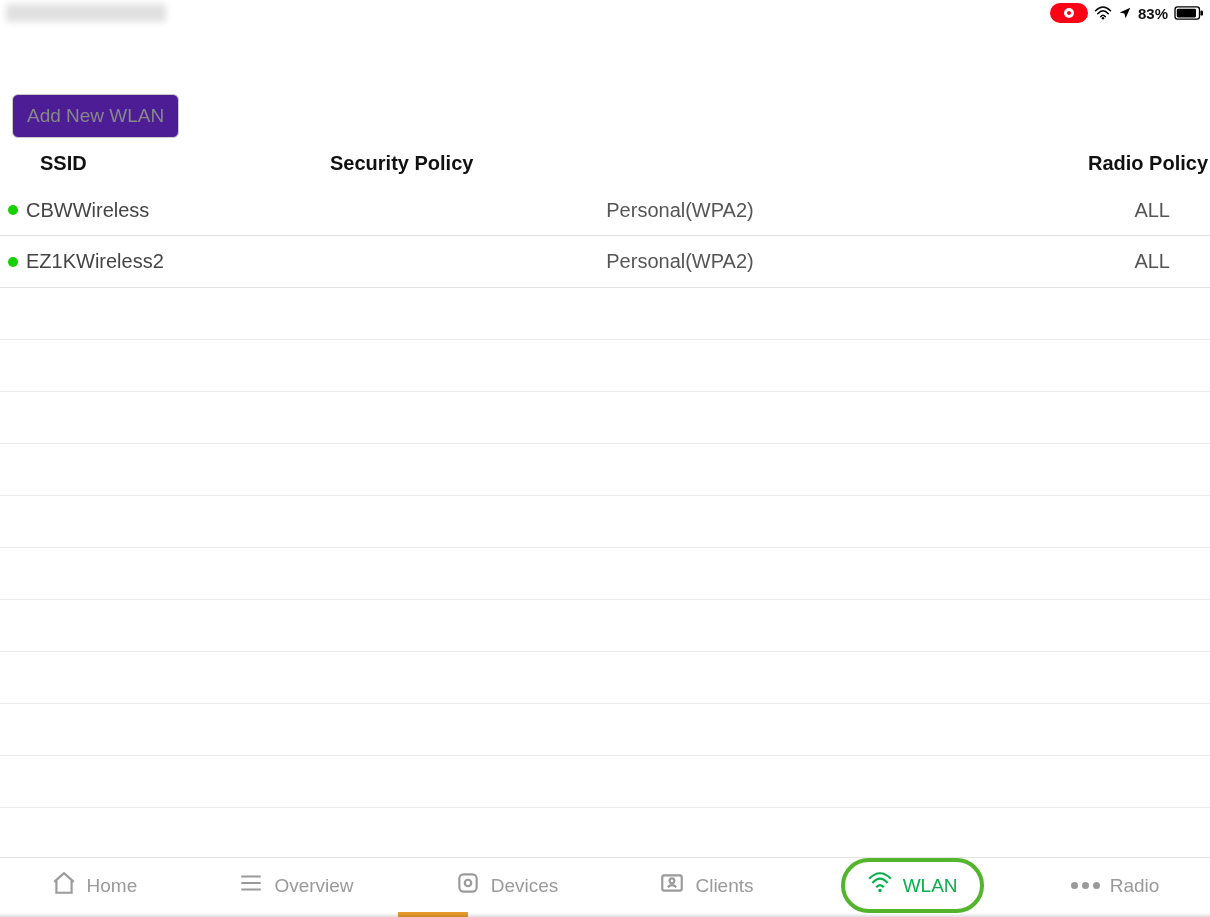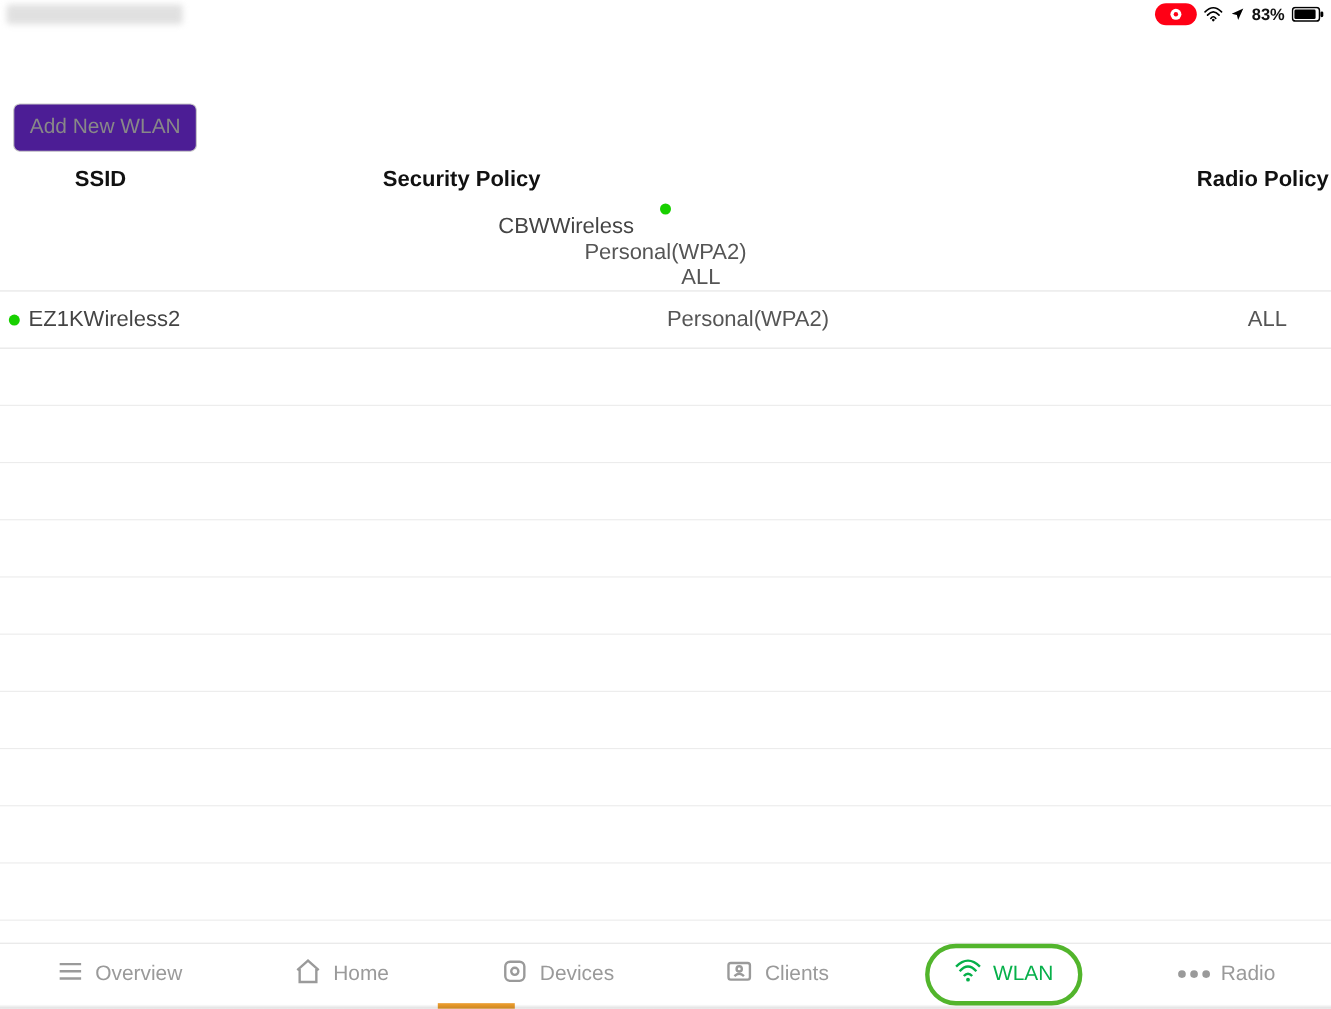--- a/index.html
+++ b/index.html
@@ -13,28 +13,28 @@
   .rec-dot::after{content:"";position:absolute;inset:3px;border-radius:50%;background:#ff0015;}
   .sb-text { font-size:15px; font-weight:600; }
   .wifi-mini, .loc-mini, .batt-mini { display:inline-flex; align-items:center; }
 
   
   .page { position:absolute; top:24px; left:0; right:0; bottom:60px; }
   .addbtn { position:absolute; top:70px; left:12px; padding:10px 14px; font-size:19px; color:#888; background:#4c1d95; border:1px solid #c9c9c9; border-radius:6px; cursor:pointer; }
 
   
   .thead { position:absolute; top:128px; left:0; right:0; display:flex; font-size:20px; font-weight:700; padding:0 0 8px 0; }
-  .col-ssid { width:330px; text-align:left; padding-left:50px;margin-left:18px;}
+  .col-ssid { width:330px; text-align:left; padding-left:40px;}
   .col-sec  { flex:1; text-align:left; }
   .col-radio{ width:180px; text-align:right; padding-right:2px;}
 
   
   .rows { position:absolute; top:160px; left:0; right:0; }
   .row { display:flex; align-items:center; min-height:52px; border-bottom:1px solid #e3e3e3; font-size:20px; color:#555; cursor:pointer; }
-  .row:first-child { border-top:1px solid #e3e3e3; border-top-color:transparent;flex-direction:column;}
+  .row:first-child { border-top:1px solid #e3e3e3; border-top-color:transparent;}
   .dot { width:10px; height:10px; border-radius:50%; background:#18d000; margin-left:8px; margin-right:8px; flex:0 0 auto;}
   .cell-ssid { width:304px; text-align:left; color:#444; line-height:1.15; }
   .cell-ssid .ssid-text{ display:inline-block; max-width:140px; text-align:center;}
   .cell-sec { flex:1; text-align:center; }
   .cell-radio{ width:180px; text-align:right; padding-right:40px;}
   .ghost-rows .ghost { height:52px; border-bottom:1px solid #ececec; }
 
   
   .tabbar { position:absolute; left:0; right:0; bottom:4px; height:56px; border-top:1px solid #e5e5e5; display:flex; align-items:center; justify-content:space-around; background:#fff;}
   .tab { display:flex; align-items:center; gap:10px; color:#9a9a9a; font-size:19px; cursor:pointer; padding:6px 14px; }
@@ -112,29 +112,29 @@
         <div class="ghost"></div>
       <div class="ghost"></div>
         <div class="ghost"></div>
     </div>
   </div>
 </div>
 
 <div class="tabbar">
   <div class="tab">
     <span><svg viewBox="0 0 24 24">
+          <path d="M3 11 L12 3 L21 11 M5 10 V21 H19 V10"></path>
+        </svg></span>
+    <span>Home</span>
+  </div>
+  <div class="tab">
+    <span><svg viewBox="0 0 24 24">
           <path d="M3 6 H21 M3 12 H21 M3 18 H21"></path>
         </svg></span>
     <span>Overview</span>
-  </div>
-  <div class="tab">
-    <span><svg viewBox="0 0 24 24">
-          <path d="M3 11 L12 3 L21 11 M5 10 V21 H19 V10"></path>
-        </svg></span>
-    <span>Home</span>
   </div>
   <div class="tab">
     <span><svg viewBox="0 0 24 24">
           <rect x="4" y="4" width="16" height="16" rx="4"></rect>
           <circle cx="12" cy="12" r="3"></circle>
         </svg></span>
     <span>Devices</span>
   </div>
   <div class="tab">
     <span><svg viewBox="0 0 24 24">

